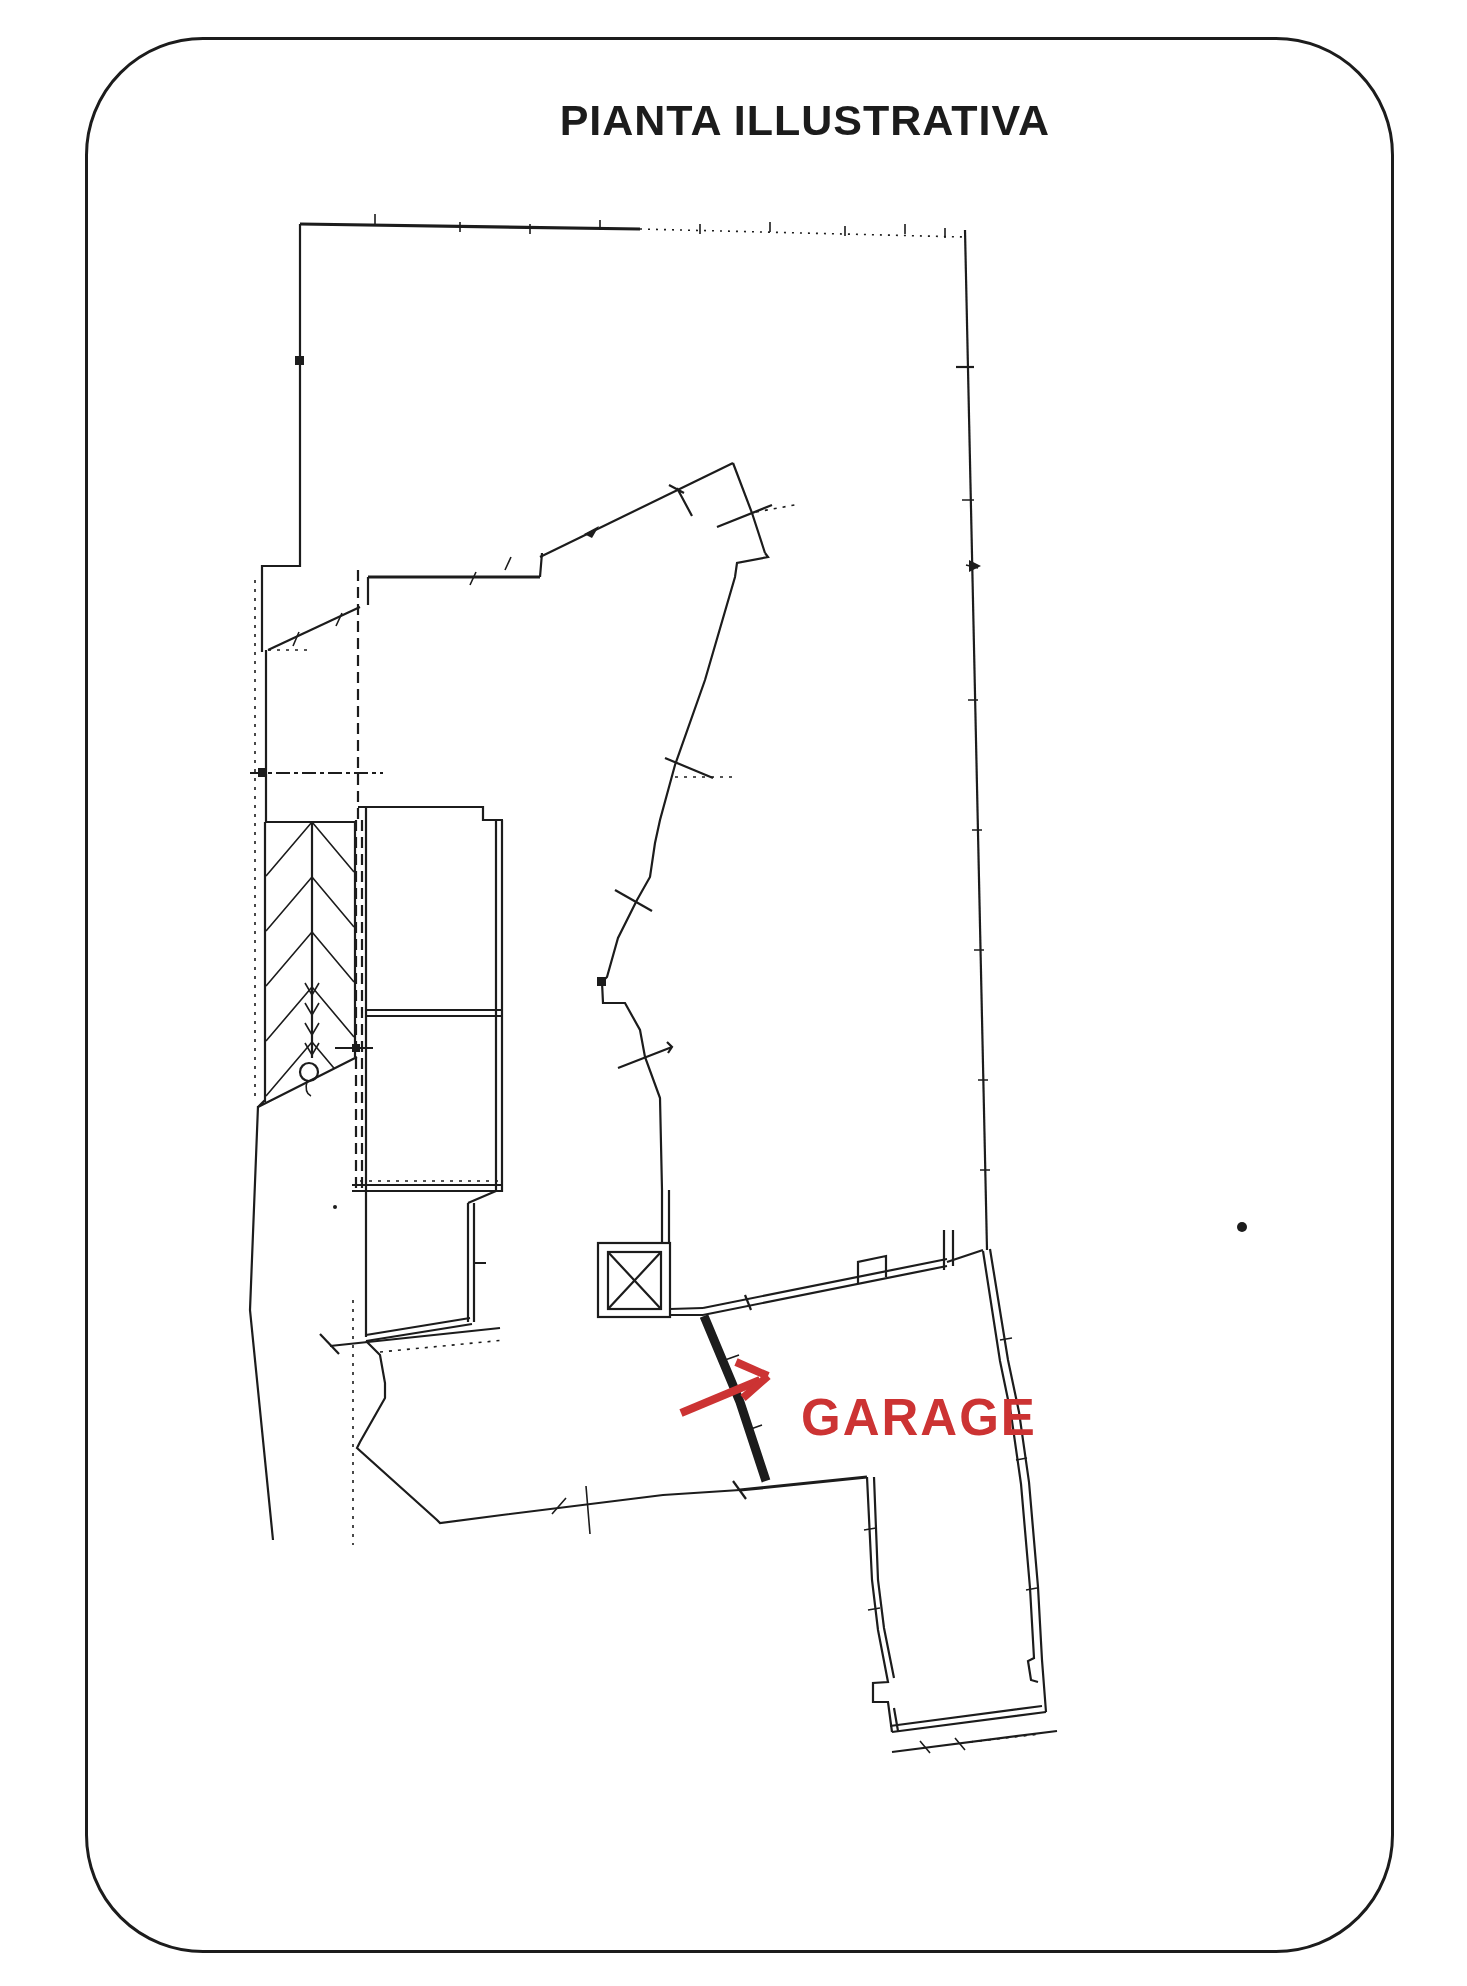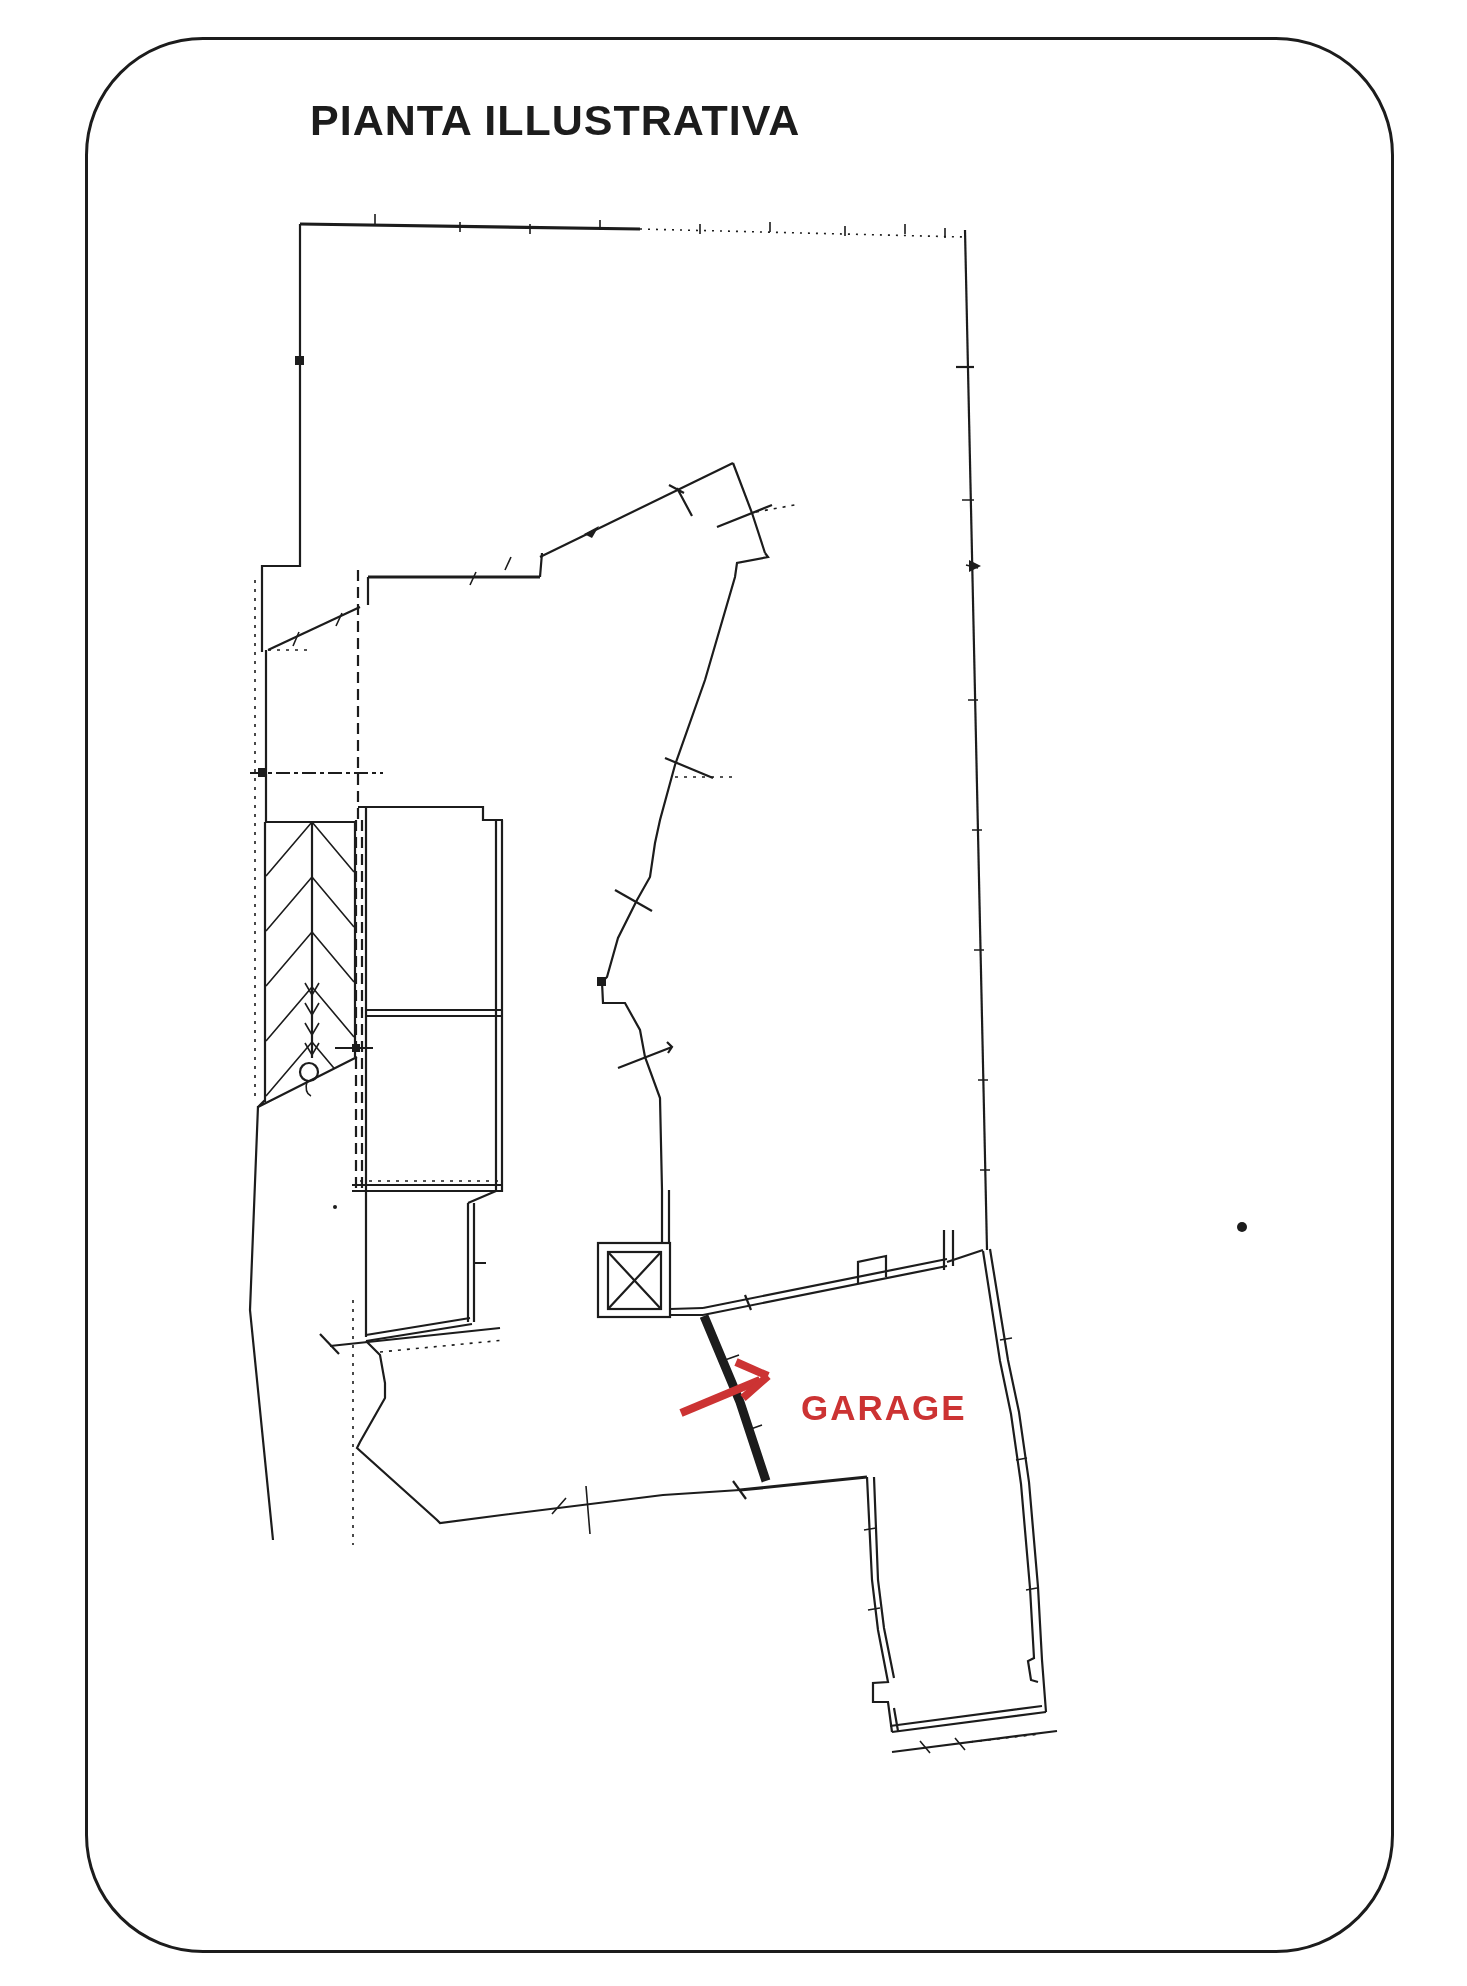--- a/index.html
+++ b/index.html
@@ -6,26 +6,26 @@
   body{
     width:1467px;height:1986px;position:relative;overflow:hidden;
     font-family:"Liberation Sans","DejaVu Sans",sans-serif;
     --ink:#1c1c1c; --red:#cc3333; --paper:#ffffff;
   }
   .sheet-border{
     position:absolute;left:85px;top:37px;width:1303px;height:1910px;
     border:3px solid var(--ink);border-radius:118px;background:var(--paper);
   }
   .page-title{
-    position:absolute;left:310px;top:96px;width:740px;text-align:left;
+    position:absolute;left:310px;top:96px;width:740px;text-align:right;
     font-size:43px;font-weight:bold;letter-spacing:1px;color:var(--ink);
   }
   .garage-label{
     position:absolute;left:801px;top:1388px;
-    font-size:35px;font-weight:bold;letter-spacing:2px;color:var(--red);
+    font-size:51px;font-weight:bold;letter-spacing:2px;color:var(--red);
   }
   svg.plan{position:absolute;left:0;top:0;}
   .ink{stroke:var(--ink);fill:none;stroke-linecap:butt;stroke-linejoin:miter;}
   .w1{stroke-width:1.6;} .w2{stroke-width:2.2;} .w3{stroke-width:3.2;}
   .band{stroke-width:9;}
   .dots{stroke-dasharray:2 6;}
   .dash{stroke-dasharray:11 6;}
   .dash2{stroke-dasharray:3 6;}
   .mixed{stroke-dasharray:14 4 4 4;}
   .ink-fill{fill:var(--ink);stroke:none;}

